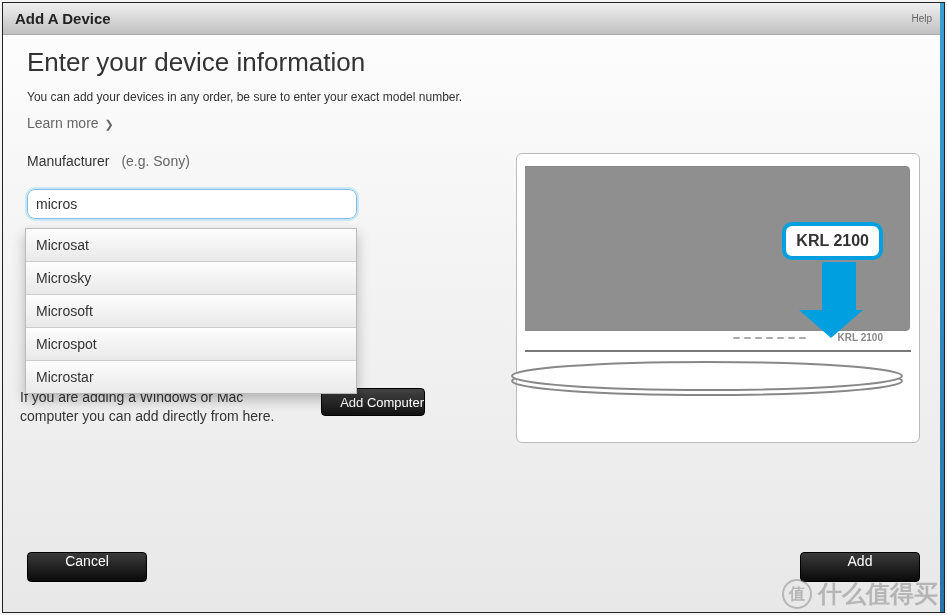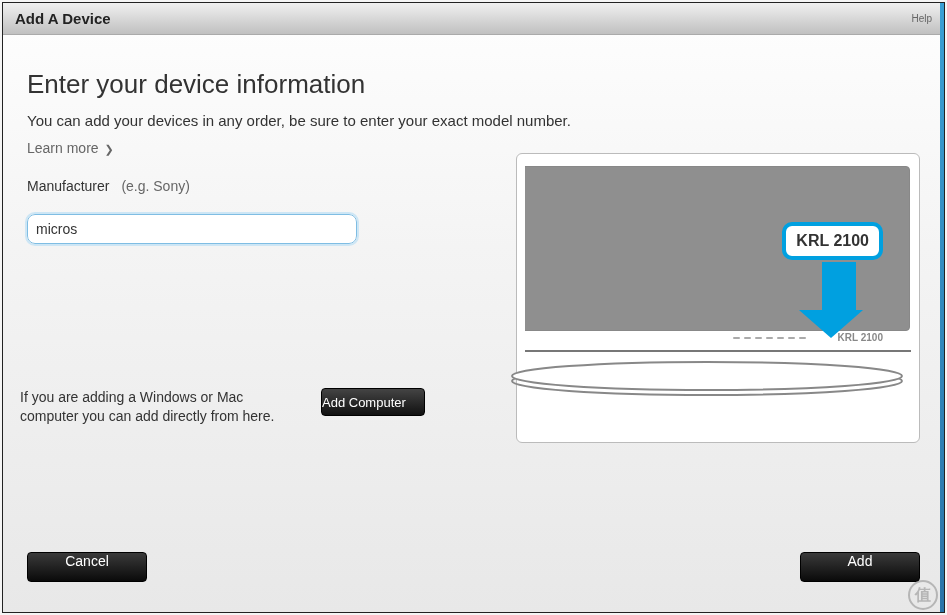--- a/index.html
+++ b/index.html
@@ -32,31 +32,31 @@
       border-bottom: 1px solid #aaa;
       display: flex;
       align-items: center;
       justify-content: space-between;
       padding: 0 12px;
       font-size: 15px;
     }
     .titlebar .title { font-weight: bold; color: #222; }
     .titlebar .help { color: #666; font-size: 10px; }
     .content {
-      padding: 34px 24px 0 24px;
+      padding: 12px 24px 0 24px;
       position: relative;
       height: calc(100% - 32px - 72px);
     }
     h1 {
       font-size: 26px;
       font-weight: normal;
       color: #333;
       margin-bottom: 12px;
     }
-    .sub { font-size: 15px; color: #333; margin-bottom: 10px; }
+    .sub { font-size: 12px; color: #333; margin-bottom: 10px; }
     .learn {
       font-size: 14px; color: #666; margin-bottom: 22px;
       display: inline-block;
     }
     .learn .chev { font-size: 11px; margin-left: 2px; }
     .left-col { width: 440px; }
     .label-row {
       font-size: 14px; color: #333; margin-bottom: 20px;
     }
     .label-row .hint { color: #666; margin-left: 8px; }
@@ -98,21 +98,21 @@
     }
     .add-computer-btn {
       position: absolute;
       left: 318px; top: 353px;
       width: 104px; height: 28px;
       background: linear-gradient(to bottom, #444, #111);
       color: #fff;
       border: 1px solid #000;
       border-radius: 4px;
       font-size: 13px;
-      display: flex; align-items: center; justify-content: flex-start;
+      display: flex; align-items: center; justify-content: flex-end;
       z-index: 1;
     }
     .illustration {
       position: absolute;
       right: 24px; top: 118px;
       width: 404px; height: 290px;
       border: 1px solid #bbb;
       border-radius: 6px;
       background: #fff;
       padding: 8px;
@@ -246,20 +246,27 @@
         <span class="hint">(e.g. Sony)</span>
       </div>
       <input class="input" type="text" value="micros" style="">
     </div>
 
     <div class="behind-text">If you are adding a Windows or Mac computer you can add directly from here.</div>
     <div class="add-computer-btn">
       <span>Add Computer</span>
     </div>
 
+    <div class="dropdown">
+      <div class="dropdown-item">Microsat</div>
+      <div class="dropdown-item">Microsky</div>
+      <div class="dropdown-item">Microsoft</div>
+      <div class="dropdown-item">Microspot</div>
+      <div class="dropdown-item">Microstar</div>
+    </div>
 
     <div class="illustration">
       <div class="tv-outer">
         <div class="tv-bezel"></div>
         <div class="tv-screen"></div>
         <div class="dots">
           <span></span>
             <span></span>
             <span></span>
             <span></span>
@@ -287,14 +294,15 @@
     <div class="btn">
       <span>Cancel</span>
     </div>
     <div class="btn">
       <span>Add</span>
     </div>
   </div>
 
   <div class="watermark">
     <span class="zhi">值</span>
+    <span>什么值得买</span>
   </div>
 </div>
 
 </body></html>

